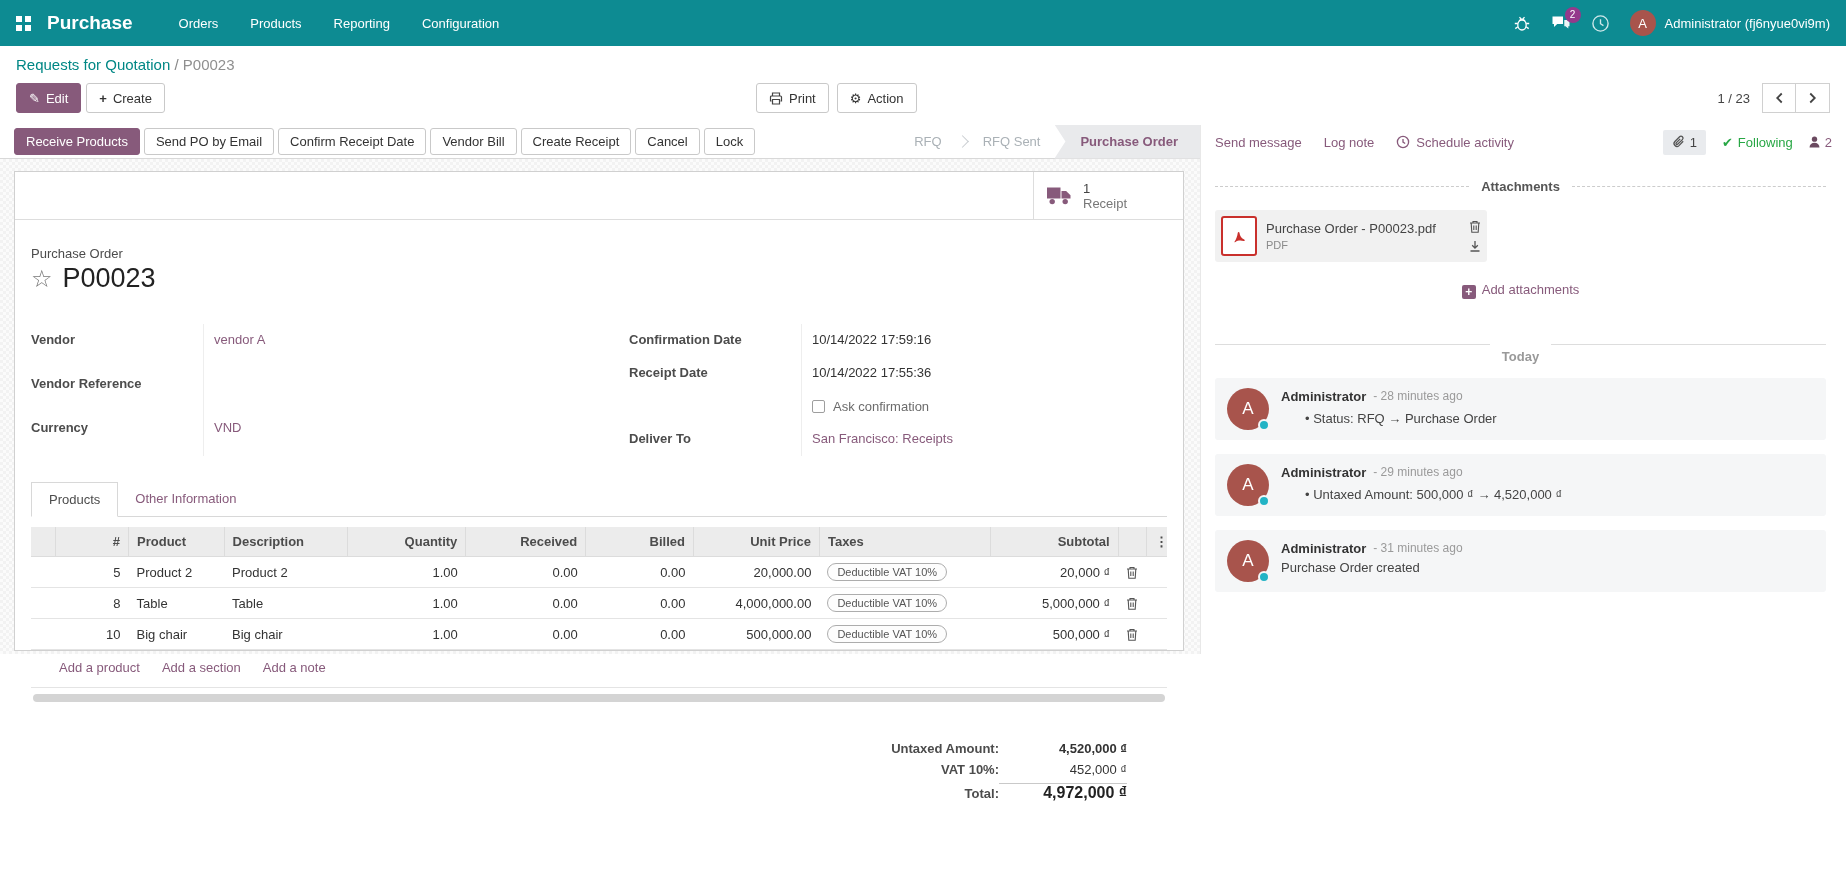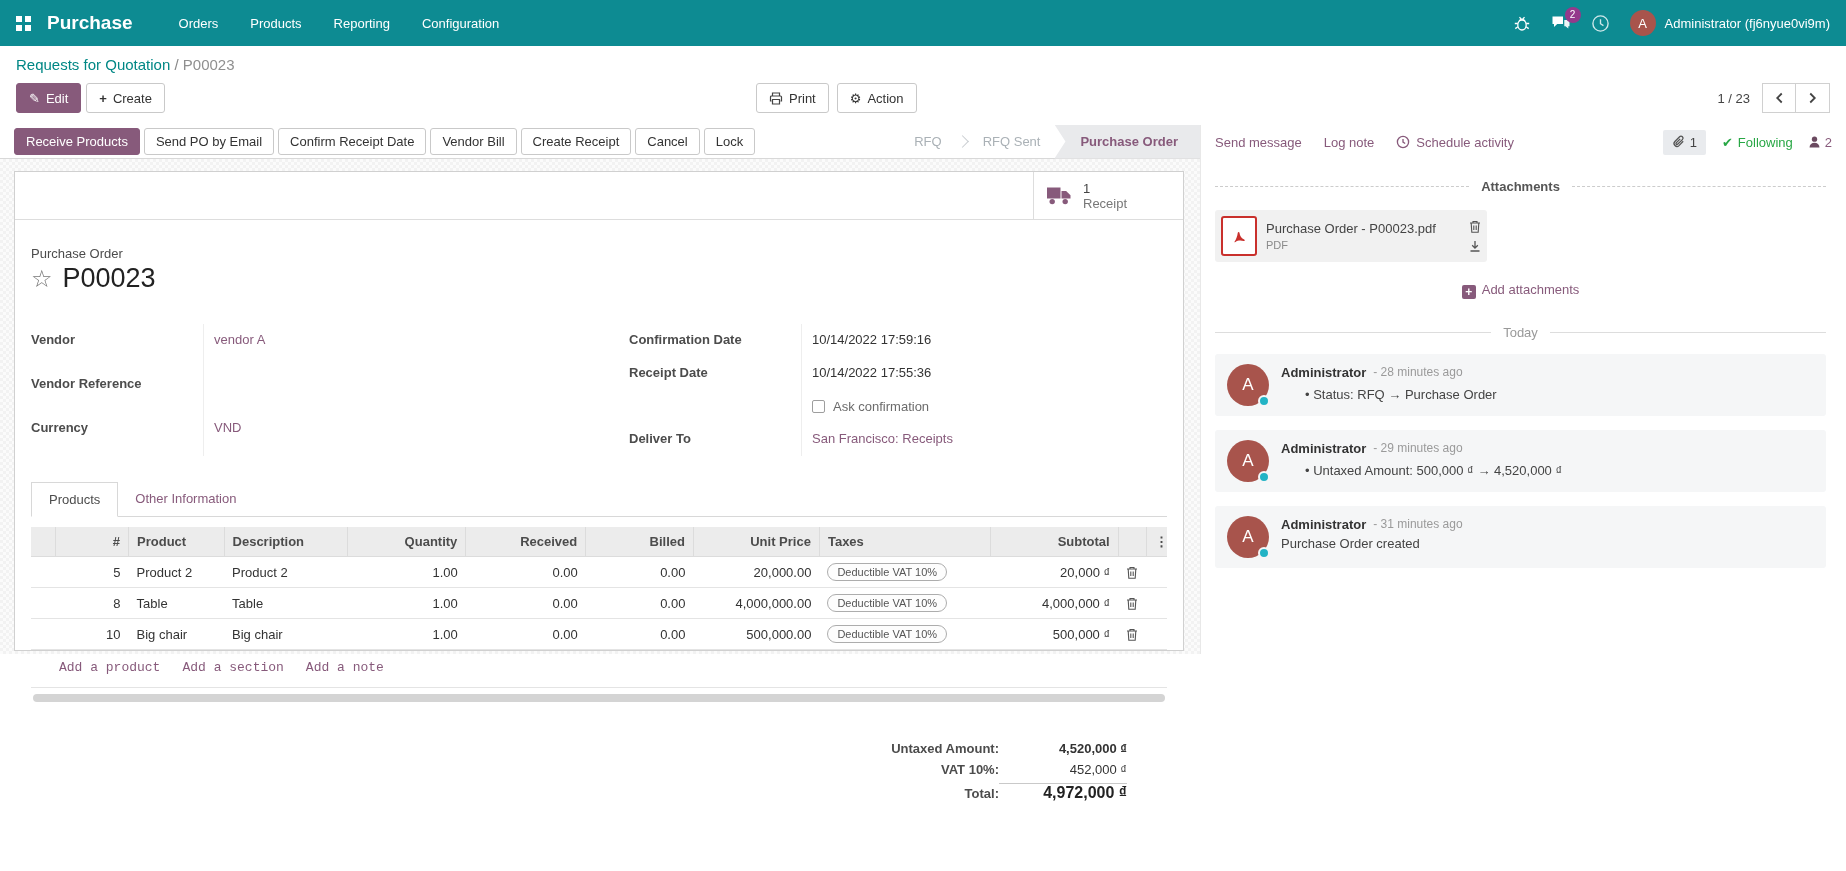--- a/index.html
+++ b/index.html
@@ -81,21 +81,21 @@
   .lines th { background:#ececec; border:1px solid #dcdcdc; border-top:none; font-weight:600; color:#4c4c4c; font-size:13px; padding:7px 8px; }
   .lines th:first-child { border-left:none; }
   .lines th:last-child { border-right:none; }
   .lines td { padding:6px 8px; border-bottom:1px solid #e4e4e4; font-size:13px; color:#333; background:#fff; }
   .num { text-align:right; }
   .lft { text-align:left; }
   .pill { display:inline-block; border:1px solid #adadad; border-radius:11px; background:#fdfdfd; font-size:11px; color:#555; padding:2px 9px; white-space:nowrap; }
   .trash-cell { text-align:center; cursor:pointer; }
   .dots-icon { color:#555; font-size:13px; cursor:pointer; text-align:center; }
 
-  .add-links { display:flex; gap:22px; padding:10px 8px 12px 28px; border-bottom:1px solid #e4e4e4;font-family:Liberation Mono, monospace; }
+  .add-links { display:flex; gap:22px; padding:10px 8px 12px 28px; border-bottom:1px solid #e4e4e4; }
   .add-links span { color:#875a7b; cursor:pointer; }
   .hscroll { height:8px; background:#d4d4d4; border-radius:4px; margin:6px 2px 0 2px; cursor:pointer; }
 
   .totals { width:310px; margin-left:auto; margin-right:40px; margin-top:36px; }
   .trow { display:flex; justify-content:flex-end; align-items:baseline; padding:3px 0; }
   .tlabel { font-weight:700; color:#4c4c4c; }
   .tval { width:128px; text-align:right; color:#333; }
   .tval.b { font-weight:700; }
   .trow-total .tlabel { font-weight:700; }
   .trow-total .tval { border-top:1px solid #c9c9c9; font-size:16px; font-weight:700; color:#222; }
@@ -108,21 +108,21 @@
   .attach-toggle { background:#e9ebee; border-radius:2px; padding:5px 9px; display:flex; align-items:center; gap:5px; color:#444; cursor:pointer; }
   .following { color:#28a745; display:flex; align-items:center; gap:5px; cursor:pointer; }
   .followers { color:#875a7b; display:flex; align-items:center; gap:5px; cursor:pointer; }
 
   .chatter-body { padding:20px 20px 0 14px; overflow:hidden; }
   .divider { display:flex; align-items:center; gap:12px; color:#555; }
   .divider.dashed::before, .divider.dashed::after { content:""; flex:1; border-top:1px dashed #ccc; }
   .divider.solid { color:#999; }
   .divider.solid::before, .divider.solid::after { content:""; flex:1; border-top:1px solid #ddd; }
   .divider .dtxt { font-weight:700; }
-  .divider.solid .dtxt { font-weight:400; }
+  .divider.solid .dtxt { font-weight:700;margin-top:24px; }
 
   .attach-card { margin-top:16px; width:272px; background:#f1f1f1; border-radius:3px; padding:6px; display:flex; align-items:center; gap:9px; }
   .pdf-box { width:36px; height:40px; background:#fff; border:2px solid #c9302c; border-radius:3px; display:flex; align-items:center; justify-content:center; flex-shrink:0; }
   .attach-meta { flex:1; min-width:0; }
   .attach-name { color:#444; font-size:13px; white-space:nowrap; }
   .attach-type { color:#8a8a8a; font-size:11px; margin-top:3px; }
   .attach-ops { display:flex; flex-direction:column; gap:7px; align-items:center; }
   .attach-ops .op { cursor:pointer; display:flex; }
 
   .add-attach { margin-top:20px; text-align:center; color:#875a7b; cursor:pointer; }
@@ -364,21 +364,21 @@
                 <tr>
                   <td></td>
                   <td class="num">8</td>
                   <td>Table</td>
                   <td>Table</td>
                   <td class="num">1.00</td>
                   <td class="num">0.00</td>
                   <td class="num">0.00</td>
                   <td class="num">4,000,000.00</td>
                   <td><span class="pill">Deductible VAT 10%</span></td>
-                  <td class="num">4,000,000 ₫</td>
+                  <td class="num">5,000,000 ₫</td>
                   <td class="trash-cell">
                       <svg width="12" height="13" viewBox="0 0 12 13" fill="none" stroke="#555" stroke-width="1.1">
                         <path d="M1 3h10M4 3V1.5h4V3M2.2 3l.6 9.2h6.4l.6-9.2M4.8 5.5v4.4M7.2 5.5v4.4"></path>
                       </svg>
                     </td>
                   <td></td>
                 </tr>
                 <tr>
                   <td></td>
                   <td class="num">10</td>

